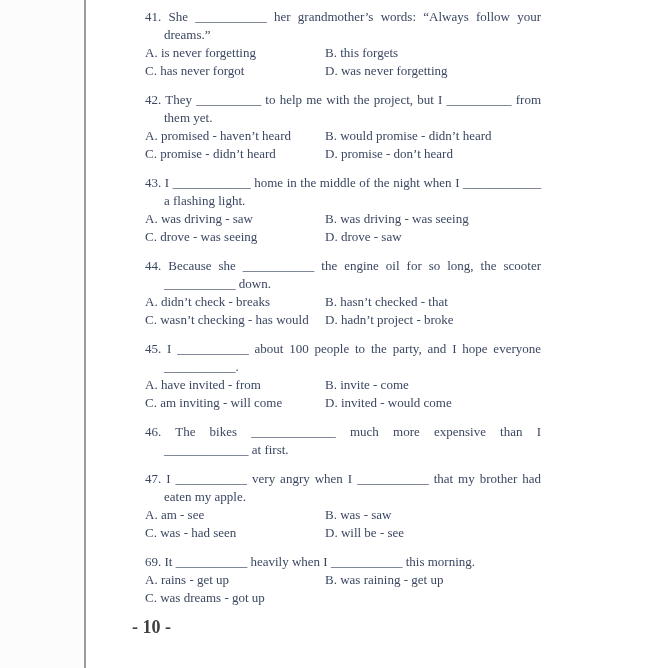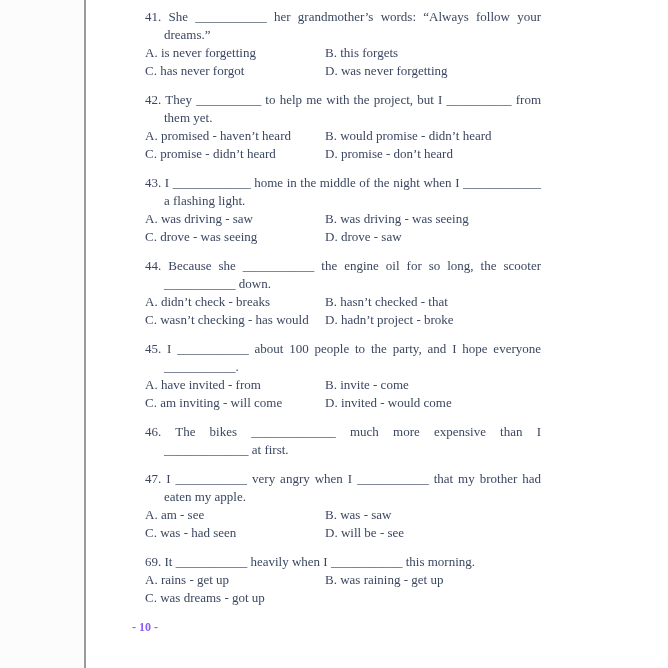--- a/index.html
+++ b/index.html
@@ -55,22 +55,22 @@
     display: grid;
     grid-template-columns: 180px auto;
   }
   .option {
     white-space: nowrap;
   }
   .footer {
     margin-left: -13px;
     margin-top: 5px;
     font-weight: bold;
-    font-size: 12px;
-    color: #8b5cf6;
+    font-size: 18px;
+    color: #404040;
   }
 </style>
 </head>
 <body>
 
 <div class="margin-strip"></div>
 <div class="edge-line"></div>
 
 <div class="content">
 

